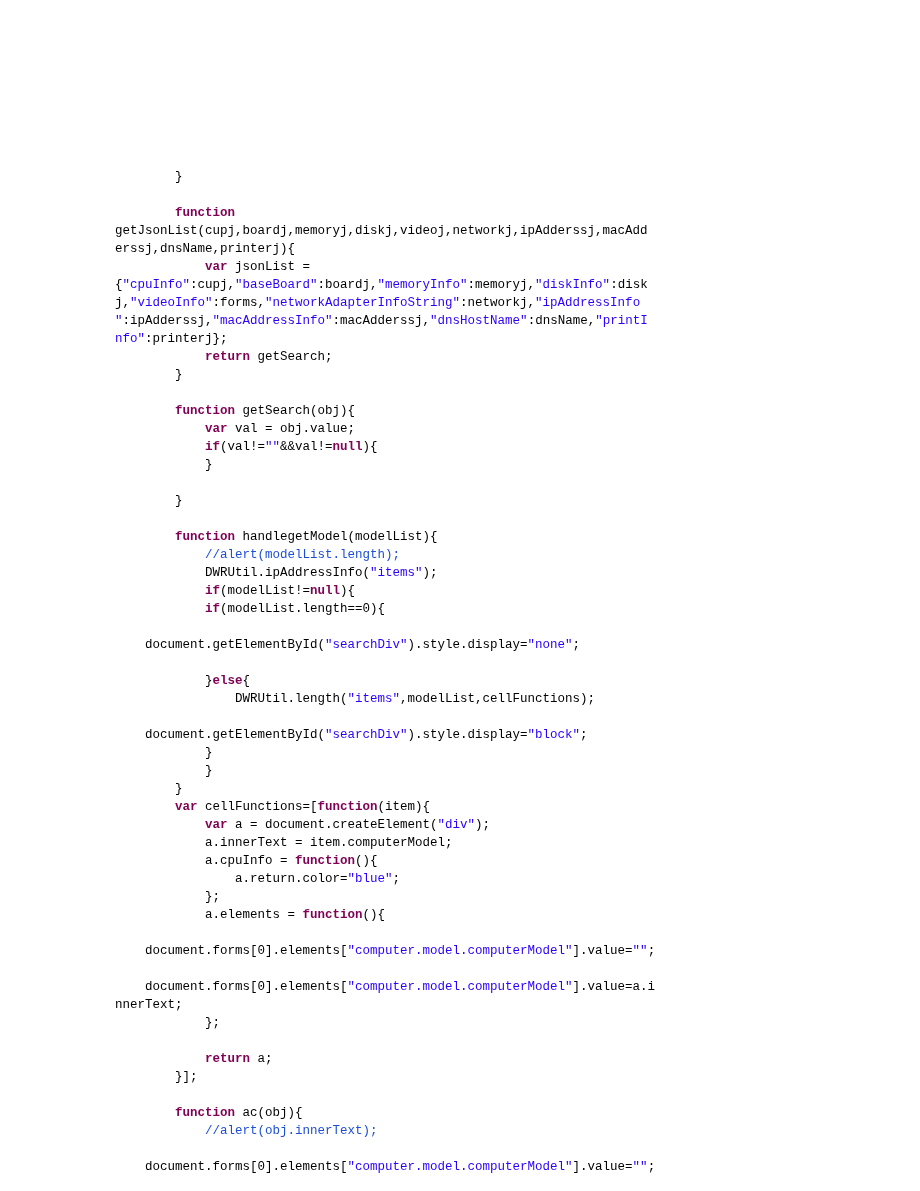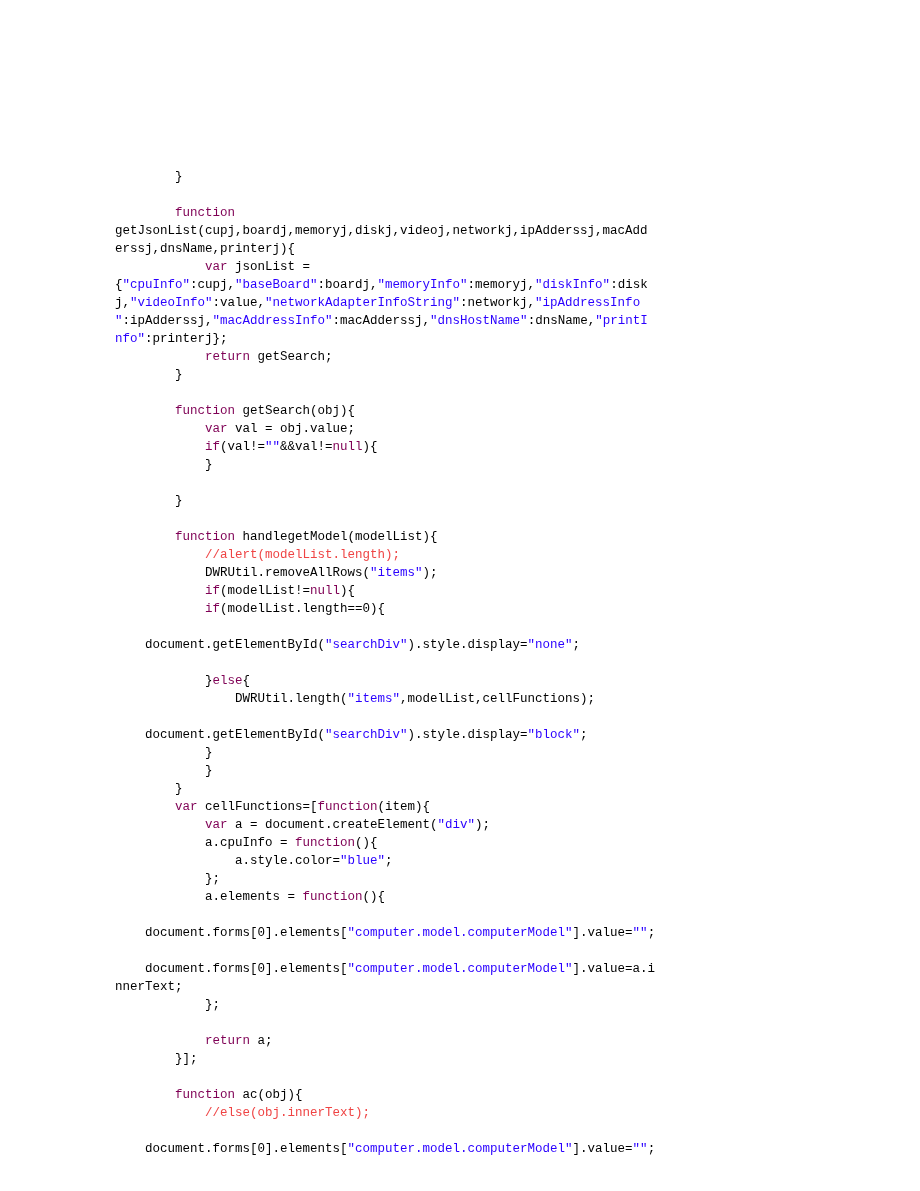--- a/index.html
+++ b/index.html
@@ -6,80 +6,81 @@
     background: #ffffff;
     margin: 0;
     padding: 96px 115px 96px 115px;
     font-family: "Courier New", Courier, monospace;
     font-size: 12.5px;
     line-height: 1.44;
     color: #000000;
     white-space: pre;
     overflow-wrap: normal;
   }
-  .kw { color: #7f0055; font-weight: normal; }
+  .kw { color: #7f0055; font-weight: bold; }
   .str { color: #2a00ff; }
-  .cmt { color: #ef4444; }
+  .cmt { color: #1d4ed8; }
 </style>
 </head>
 <body>
 
 
 
 <div id="code-container"><span>        }
 </span><span>
 </span><span>        </span><span class="kw">function</span><span>
 </span><span>getJsonList(cupj,boardj,memoryj,diskj,videoj,networkj,ipAdderssj,macAdd
 </span><span>erssj,dnsName,printerj){
 </span><span>            </span><span class="kw">var</span><span> jsonList =
 </span><span>{</span><span class="str">"cpuInfo"</span><span>:cupj,</span><span class="str">"baseBoard"</span><span>:boardj,</span><span class="str">"memoryInfo"</span><span>:memoryj,</span><span class="str">"diskInfo"</span><span>:disk
-</span><span>j,</span><span class="str">"videoInfo"</span><span>:value,</span><span class="str">"networkAdapterInfoString"</span><span>:networkj,</span><span class="str">"ipAddressInfo
+</span><span>j,</span><span class="str">"videoInfo"</span><span>:forms,</span><span class="str">"networkAdapterInfoString"</span><span>:networkj,</span><span class="str">"ipAddressInfo
 </span><span class="str">"</span><span>:ipAdderssj,</span><span class="str">"macAddressInfo"</span><span>:macAdderssj,</span><span class="str">"dnsHostName"</span><span>:dnsName,</span><span class="str">"printI
 </span><span class="str">nfo"</span><span>:printerj};
 </span><span>            </span><span class="kw">return</span><span> getSearch;
 </span><span>        }
 </span><span>
 </span><span>        </span><span class="kw">function</span><span> getSearch(obj){
 </span><span>            </span><span class="kw">var</span><span> val = obj.value;
 </span><span>            </span><span class="kw">if</span><span>(val!=</span><span class="str">""</span><span>&amp;&amp;val!=</span><span class="kw">null</span><span>){
 </span><span>            }
 </span><span>
 </span><span>        }
 </span><span>
 </span><span>        </span><span class="kw">function</span><span> handlegetModel(modelList){
 </span><span>            </span><span class="cmt">//alert(modelList.length);</span><span>
-</span><span>            DWRUtil.removeAllRows(</span><span class="str">"items"</span><span>);
+</span><span>            DWRUtil.ipAddressInfo(</span><span class="str">"items"</span><span>);
 </span><span>            </span><span class="kw">if</span><span>(modelList!=</span><span class="kw">null</span><span>){
 </span><span>            </span><span class="kw">if</span><span>(modelList.length==0){
 </span><span>
 </span><span>    document.getElementById(</span><span class="str">"searchDiv"</span><span>).style.display=</span><span class="str">"none"</span><span>;
 </span><span>
 </span><span>            }</span><span class="kw">else</span><span>{
 </span><span>                DWRUtil.length(</span><span class="str">"items"</span><span>,modelList,cellFunctions);
 </span><span>
 </span><span>    document.getElementById(</span><span class="str">"searchDiv"</span><span>).style.display=</span><span class="str">"block"</span><span>;
 </span><span>            }
 </span><span>            }
 </span><span>        }
 </span><span>        </span><span class="kw">var</span><span> cellFunctions=[</span><span class="kw">function</span><span>(item){
 </span><span>            </span><span class="kw">var</span><span> a = document.createElement(</span><span class="str">"div"</span><span>);
+</span><span>            a.innerText = item.computerModel;
 </span><span>            a.cpuInfo = </span><span class="kw">function</span><span>(){
-</span><span>                a.style.color=</span><span class="str">"blue"</span><span>;
+</span><span>                a.return.color=</span><span class="str">"blue"</span><span>;
 </span><span>            };
 </span><span>            a.elements = </span><span class="kw">function</span><span>(){
 </span><span>
 </span><span>    document.forms[0].elements[</span><span class="str">"computer.model.computerModel"</span><span>].value=</span><span class="str">""</span><span>;
 </span><span>
 </span><span>    document.forms[0].elements[</span><span class="str">"computer.model.computerModel"</span><span>].value=a.i
 </span><span>nnerText;
 </span><span>            };
 </span><span>
 </span><span>            </span><span class="kw">return</span><span> a;
 </span><span>        }];
 </span><span>
 </span><span>        </span><span class="kw">function</span><span> ac(obj){
-</span><span>            </span><span class="cmt">//else(obj.innerText);</span><span>
+</span><span>            </span><span class="cmt">//alert(obj.innerText);</span><span>
 </span><span>
 </span><span>    document.forms[0].elements[</span><span class="str">"computer.model.computerModel"</span><span>].value=</span><span class="str">""</span><span>;
 </span></div>
 
 
 
 
 </body></html>

